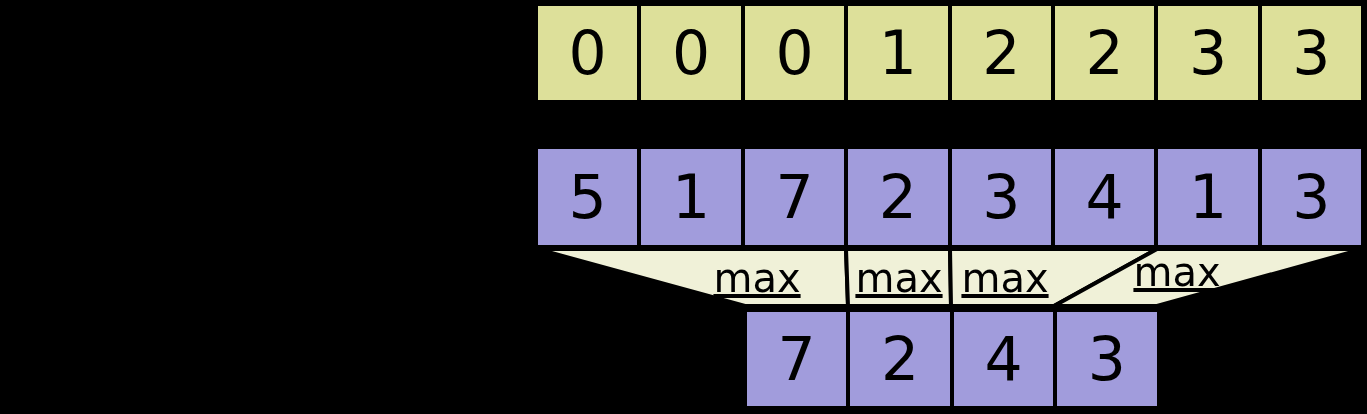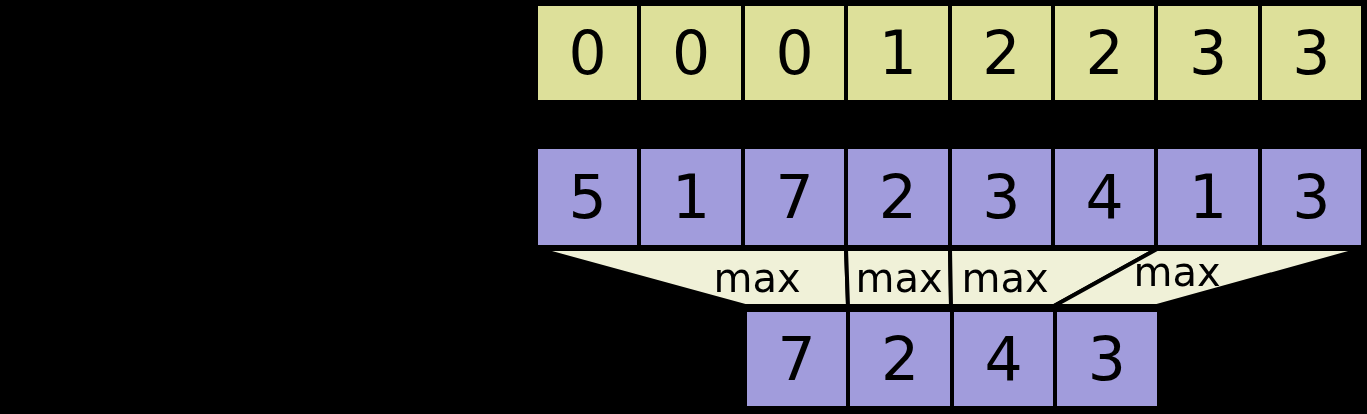--- a/index.html
+++ b/index.html
@@ -47,20 +47,21 @@
   .row-input .cell { height: 96px; }
   .row-output { left: 743px; top: 308px; }
   .row-output .cell { height: 94px; }
   .max-label {
     position: absolute;
     transform: translate(-50%, -50%);
     font-size: 40px;
     line-height: 1;
     color: #000000;
     white-space: nowrap;
+    text-decoration: underline;
   }
   .max-label-1 { left: 757px; top: 278px; }
   .max-label-2 { left: 899px; top: 278px; }
   .max-label-3 { left: 1005px; top: 278px; }
   .max-label-4 { left: 1177px; top: 272px; }
 </style>
 </head>
 <body>
 
 <div class="canvas" style="background: rgb(0, 0, 0);">

